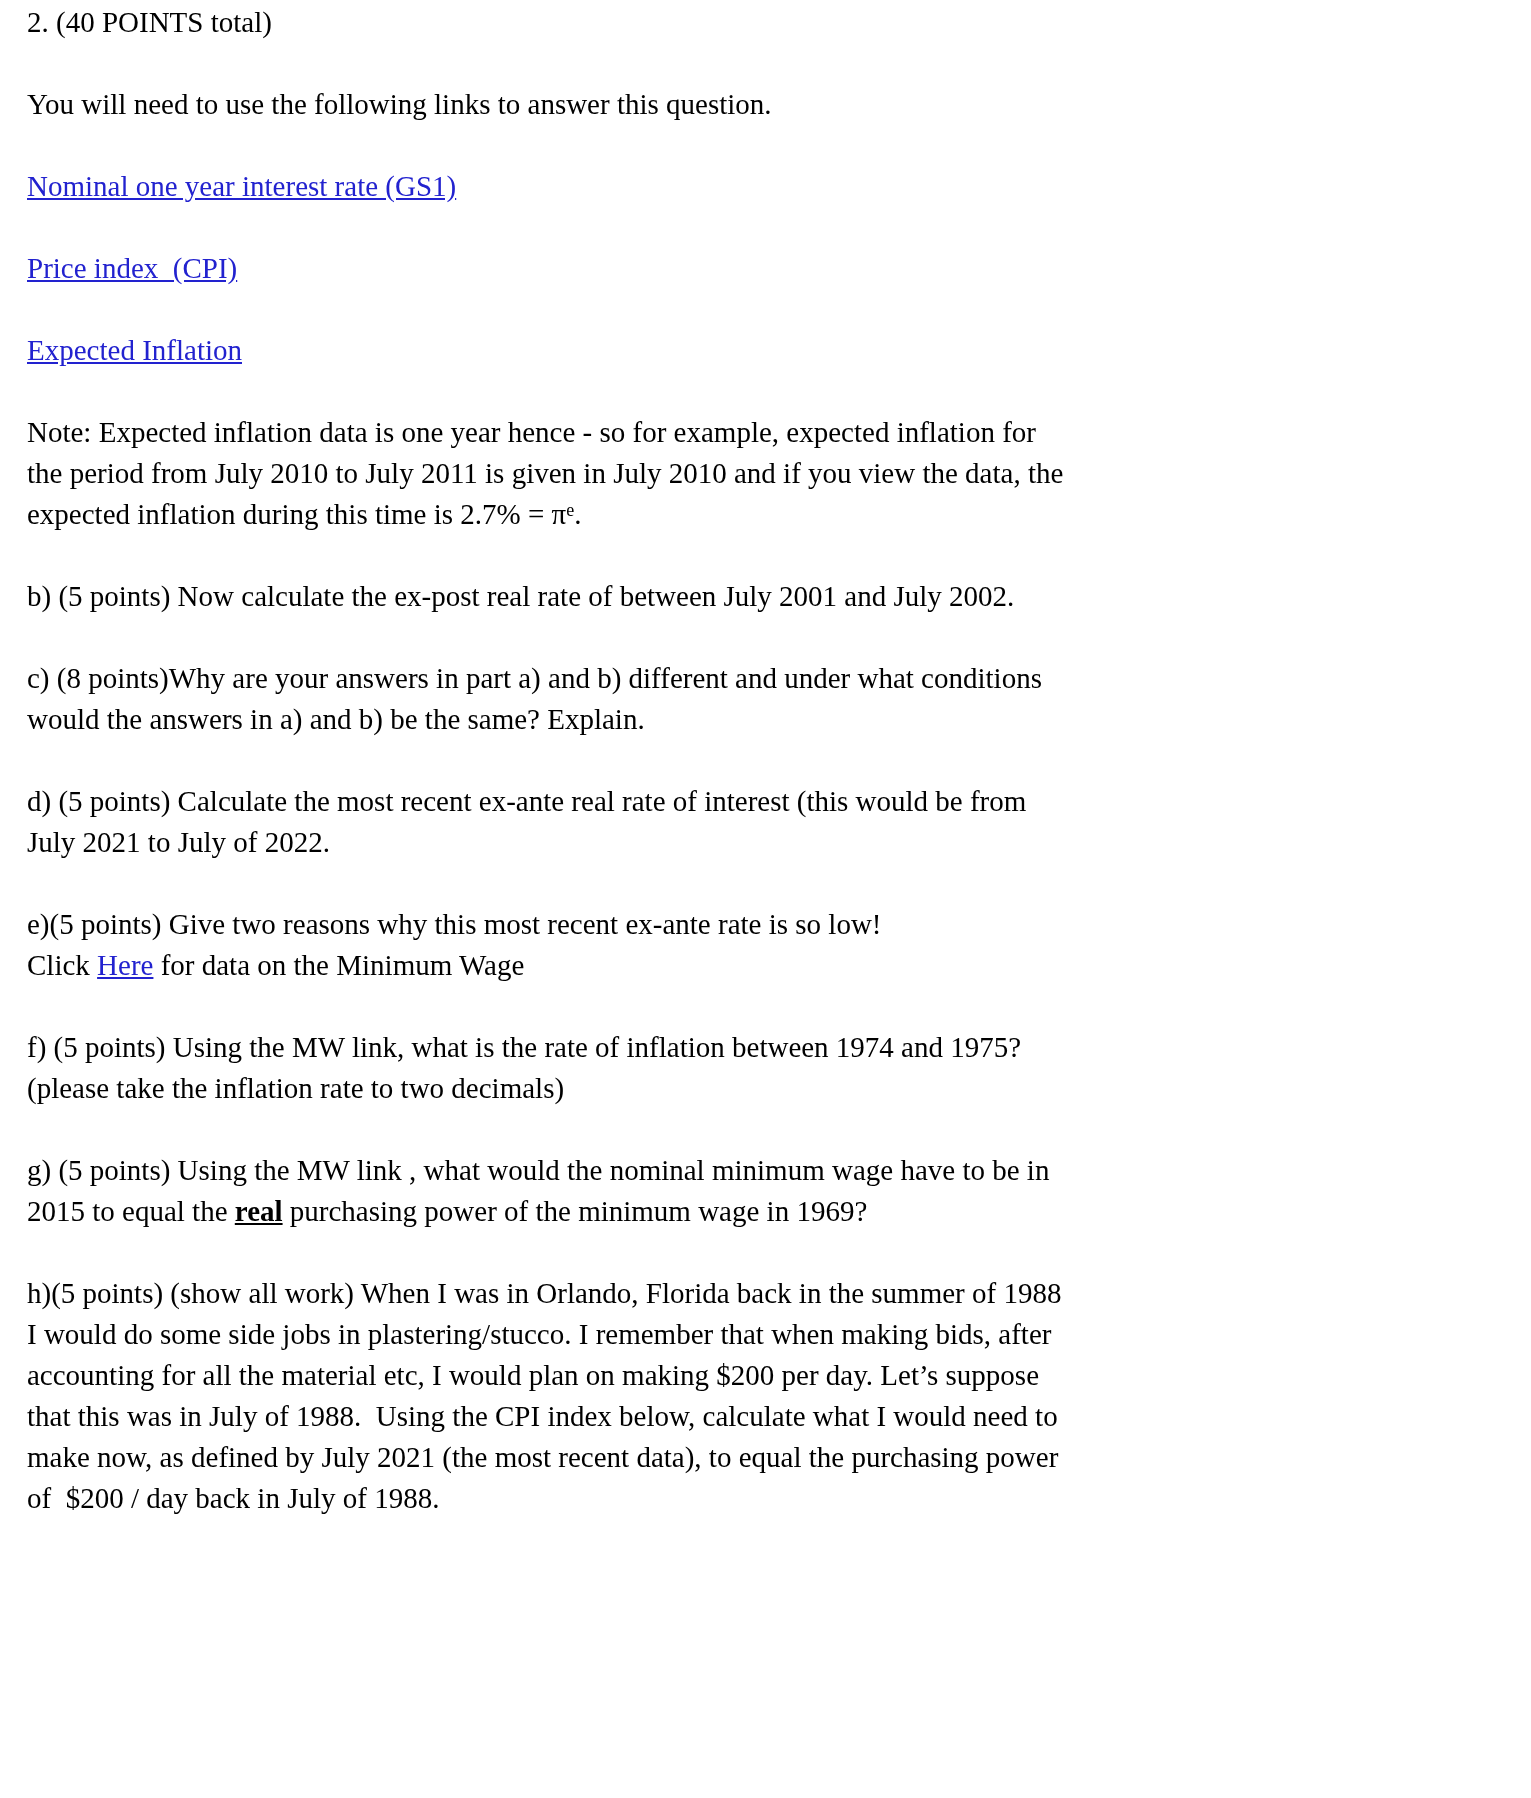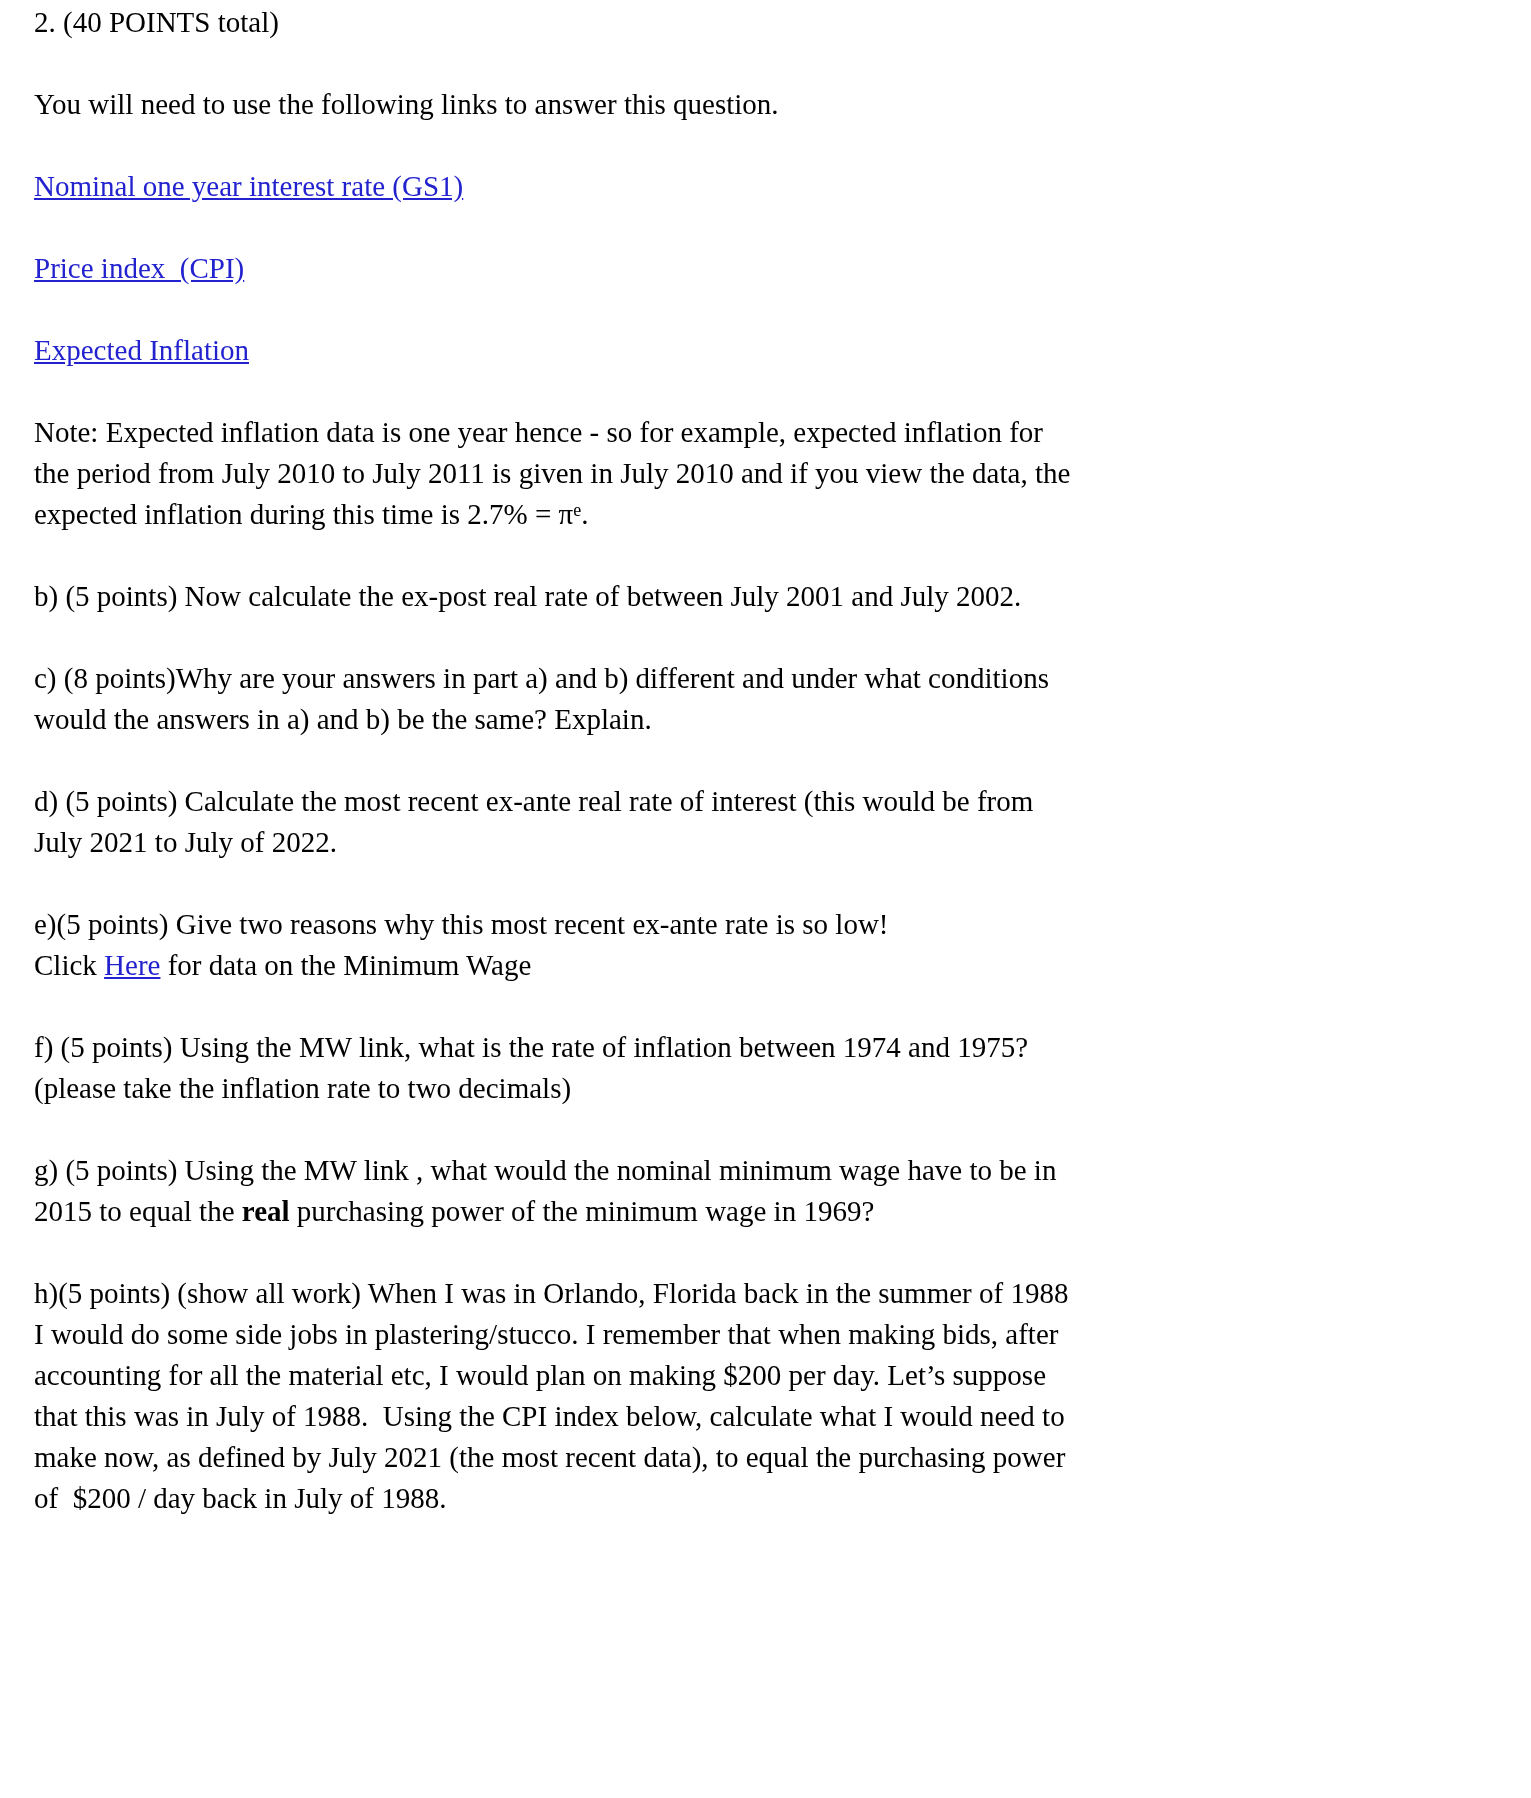--- a/index.html
+++ b/index.html
@@ -16,37 +16,38 @@
     font-size:29px;
     line-height:41px;
     width:1531px;
     min-height:1798px;
   }
   .doc{
     padding:2px 30px 60px 27px;
     width:1531px;
   }
   .doc p{
-    margin:41px 7px;
+    margin:41px 0;
     white-space:pre-wrap;
   }
   .doc p.first{margin-top:0;}
   .doc a{
     color:var(--link-color);
     cursor:pointer;
   }
   sup{
     font-size:0.62em;
     line-height:0;
     vertical-align:baseline;
     position:relative;
     top:-0.42em;
   }
   .em-real{
     font-weight:bold;
+    text-decoration:underline;
   }
 </style>
 </head>
 <body>
 
 <main class="doc">
 
   <p class="first">2. (40 POINTS total)</p>
 
   <p>You will need to use the following links to answer this question.</p>

